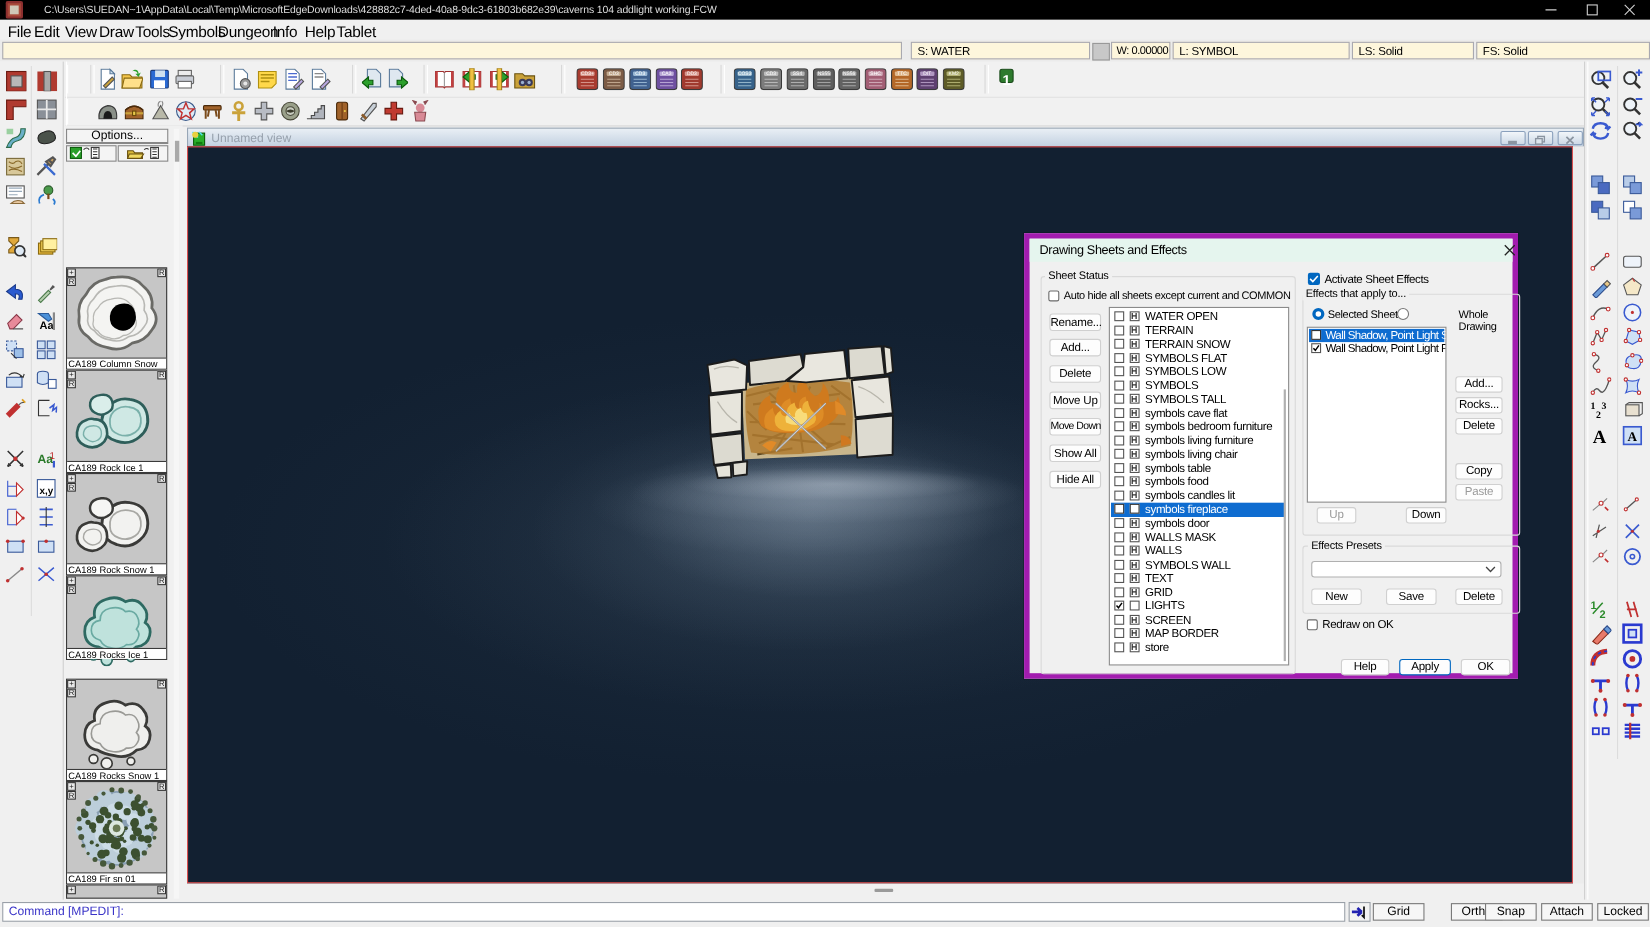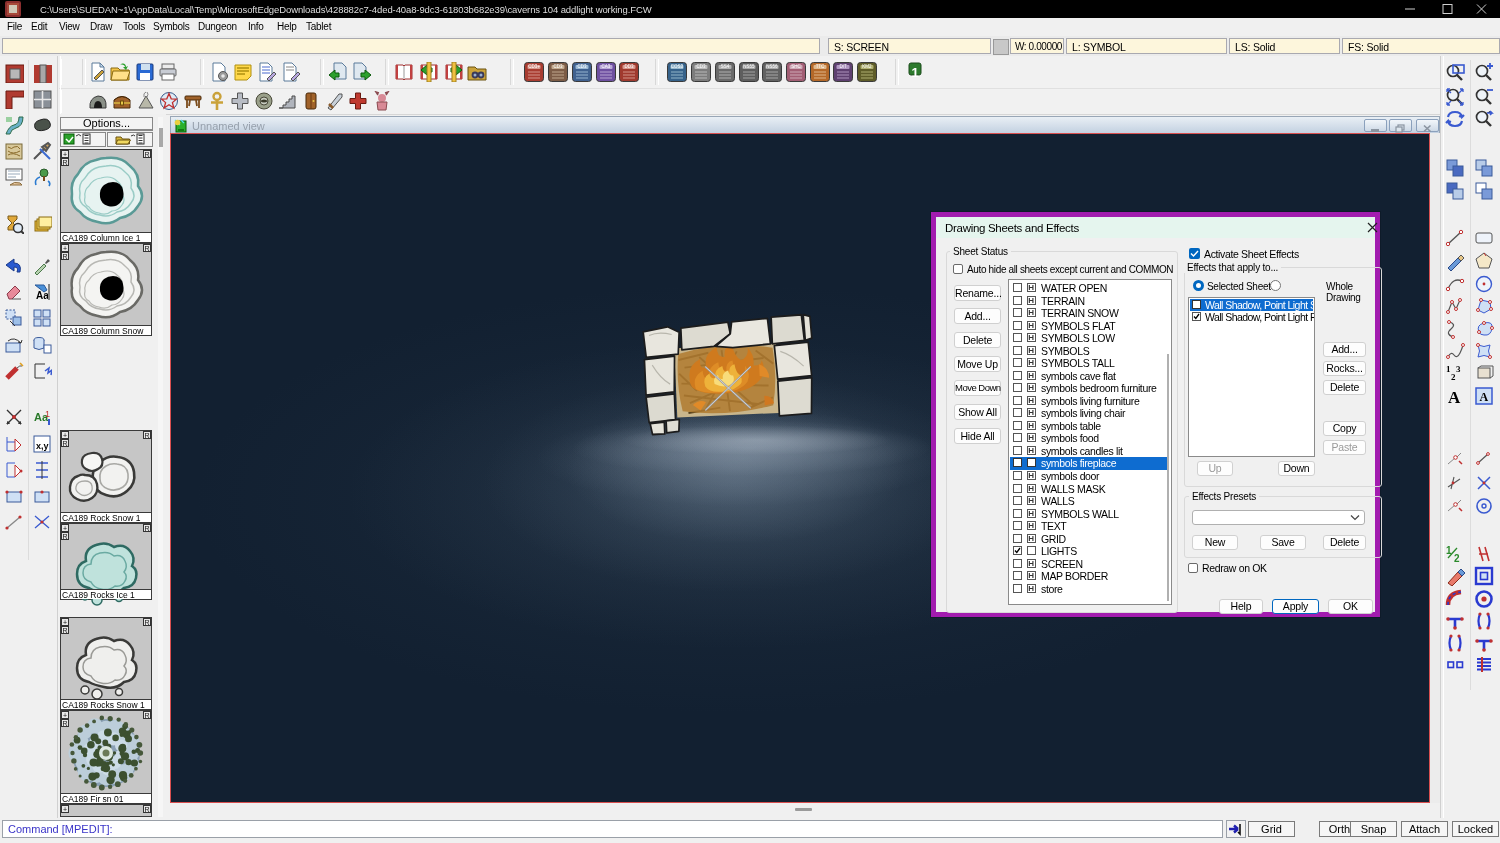--- a/index.html
+++ b/index.html
@@ -3,21 +3,21 @@
 <meta charset="utf-8">
 <style>
 html,body{margin:0;padding:0;}
 body{width:1500px;height:843px;overflow:hidden;font-family:"Liberation Sans",sans-serif;background:#f0f0f0;}
 .abs{position:absolute;}
 #root{position:absolute;left:0;top:0;width:1500px;height:843px;}
 
 #titlebar{left:0;top:0;width:1500px;height:18px;background:#000;color:#dedede;font-size:9.5px;letter-spacing:-0.1px;}
 #titlebar .txt{position:absolute;left:40px;top:3.5px;}
 
-#menubar{left:0;top:18px;width:1500px;height:18px;background:#f0f0f0;color:#000;font-size:10px;letter-spacing:-0.25px;}
+#menubar{left:0;top:18px;width:1500px;height:18px;background:#f0f0f0;color:#000;font-size:14px;letter-spacing:-0.25px;}
 .mi{position:absolute;top:3px;}
 
 #statusrow{left:0;top:36px;width:1500px;height:20px;background:#ebebeb;}
 .sfield{position:absolute;top:1.5px;height:16px;background:#fdf6dc;border:1px solid #a9a9b0;font-size:10.5px;color:#000;line-height:16px;padding-left:5px;box-sizing:border-box;letter-spacing:-0.2px;}
 
 #tb1{left:0;top:56px;width:1500px;height:32px;background:#f1f1f1;border-bottom:1px solid #e0e0e0;}
 #tb2{left:0;top:89px;width:1500px;height:25px;background:#f1f1f1;border-bottom:1px solid #d6d6d6;}
 .ic{position:absolute;}
 
 #leftpal{left:0;top:56px;width:59px;height:762px;background:#f0f0f0;}
@@ -67,21 +67,21 @@
       <span class="mi" style="left:90px">Draw</span>
       <span class="mi" style="left:123px">Tools</span>
       <span class="mi" style="left:153px">Symbols</span>
       <span class="mi" style="left:198px">Dungeon</span>
       <span class="mi" style="left:248px">Info</span>
       <span class="mi" style="left:277px">Help</span>
       <span class="mi" style="left:306px">Tablet</span>
 </div>
 <div class="abs" id="statusrow">
   <div class="sfield" style="left:2px;width:818px;"></div>
-  <div class="sfield" style="left:828px;width:163px;">S: SCREEN</div>
+  <div class="sfield" style="left:828px;width:163px;">S: WATER</div>
   <div style="position:absolute;left:993px;top:2.5px;width:14px;height:14px;background:#c8c8c8;border:1px solid #999;"></div>
   <div class="sfield" style="left:1010px;width:54px;font-size:10px;padding-left:4px;letter-spacing:-0.4px;">W: 0.00000</div>
   <div class="sfield" style="left:1066px;width:161px;">L: SYMBOL</div>
   <div class="sfield" style="left:1229px;width:111px;">LS: Solid</div>
   <div class="sfield" style="left:1342px;width:158px;">FS: Solid</div>
 </div>
 <div class="abs" id="tb1">
       <div class="ic" style="left: 88px; top: 6px; width: 20px; height: 20px;">
         <svg width="20" height="20" style="position:absolute;left:0;top:0">
           <path d="M4 1 h8 l4 4 v14 h-12 z" fill="#fff" stroke="#5a7a9a"></path>
@@ -614,43 +614,46 @@
       </div>
 <div style="position:absolute;left:48px;top:18px;width:46px;height:14.5px;background:#f4f4f4;border:1px solid #888;box-sizing:border-box;">
 <svg width="44" height="12" style="position:absolute;left:0;top:0">
           <path d="M8 4 h5 l1.5 2 h7 v5 h-13.5 z" fill="#d8b83a" stroke="#6a5210"></path>
           <path d="M9.5 7 h13 l-2.5 4 h-12 z" fill="#f0d860" stroke="#6a5210"></path>
           <path d="M23 3 q3 -2 4 0" stroke="#333" fill="none"></path>
           <rect x="29" y="1" width="7" height="10" fill="#fff" stroke="#333"></rect>
           <path d="M30.5 2.5 h4 M30.5 5 h4 M30.5 7.5 h4 M30.5 10 h4" stroke="#333"></path>
         </svg>
       </div>
-<div class="thumb" style="top:35.4px;height:93.5px;">
-<svg width="90" height="82" style="position:absolute;left:0;top:0">
-          <path d="M45 8 q16 -2 24 8 q10 8 8 20 q8 10 0 20 q-6 10 -18 12 q-10 8 -22 4 q-12 -2 -18 -10 q-10 -6 -8 -18 q-2 -12 6 -20 q6 -12 18 -14 q5 -2 10 -2 z" fill="#e7f3f1" stroke="#5a9a96" stroke-width="2.5"></path>
-          <path d="M45 16 q12 -2 19 6 q8 6 6 16 q6 8 0 15 q-5 8 -14 9 q-8 6 -17 3 q-9 -1 -14 -8 q-8 -4 -6 -14 q-2 -9 5 -15 q5 -9 14 -11 z" fill="none" stroke="#9accc6" stroke-width="1.5"></path>
-          <path d="M40 28 q10 -3 16 3 q7 5 5 13 q4 6 0 11 q-4 6 -10 6 q-6 5 -13 2 q-7 -1 -10 -6 q-6 -3 -4 -10 q-1 -7 4 -11 q4 -7 12 -8 z" fill="none" stroke="#9accc6" stroke-width="1.2"></path>
-          <path d="M52 32 q8 0 10 8 q2 8 -3 13 q-5 5 -12 3 q-7 -2 -8 -9 q-1 -8 4 -12 q4 -3 9 -3 z" fill="#000"></path>
-        </svg>
-<div class="cornerbox" style="left:0px;top:0px;">+</div>
-<div class="cornerbox" style="left:0px;top:8px;">R</div>
-<div class="cornerbox" style="right:0px;top:0px;">R</div>
-<div class="tlabel">CA189 Column Ice 1</div>
-      </div>
 <div class="thumb" style="top:128.9px;height:93.5px;">
 <svg width="90" height="82" style="position:absolute;left:0;top:0">
           <path d="M45 8 q16 -2 24 8 q10 8 8 20 q8 10 0 20 q-6 10 -18 12 q-10 8 -22 4 q-12 -2 -18 -10 q-10 -6 -8 -18 q-2 -12 6 -20 q6 -12 18 -14 q5 -2 10 -2 z" fill="#f4f4f2" stroke="#6a6a66" stroke-width="2.5"></path>
           <path d="M45 16 q12 -2 19 6 q8 6 6 16 q6 8 0 15 q-5 8 -14 9 q-8 6 -17 3 q-9 -1 -14 -8 q-8 -4 -6 -14 q-2 -9 5 -15 q5 -9 14 -11 z" fill="none" stroke="#b8b8b4" stroke-width="1.5"></path>
           <path d="M40 28 q10 -3 16 3 q7 5 5 13 q4 6 0 11 q-4 6 -10 6 q-6 5 -13 2 q-7 -1 -10 -6 q-6 -3 -4 -10 q-1 -7 4 -11 q4 -7 12 -8 z" fill="none" stroke="#b8b8b4" stroke-width="1.2"></path>
           <path d="M52 32 q8 0 10 8 q2 8 -3 13 q-5 5 -12 3 q-7 -2 -8 -9 q-1 -8 4 -12 q4 -3 9 -3 z" fill="#000"></path>
         </svg>
 <div class="cornerbox" style="left:0px;top:0px;">+</div>
 <div class="cornerbox" style="left:0px;top:8px;">R</div>
 <div class="cornerbox" style="right:0px;top:0px;">R</div>
 <div class="tlabel">CA189 Column Snow</div>
+      </div>
+<div class="thumb" style="top:222.4px;height:93.5px;">
+<svg width="90" height="82" style="position:absolute;left:0;top:0">
+          <g>
+            <path d="M57 26 q14 2 16 15 q2 12 -7 19 q-9 8 -21 4 q-11 -3 -13 -14 q-2 -12 7 -19 q8 -7 18 -5 z" fill="#cfe8e4" stroke="#2e5e5a" stroke-width="2.6"></path>
+            <path d="M56 33 q10 1 11 10 q1 9 -5 13 q-7 5 -15 2 q-8 -3 -8 -10 q-1 -9 6 -13 q5 -3 11 -2 z" fill="none" stroke="#7ab0aa" stroke-width="1.6"></path>
+            <path d="M24 44 q10 0 12 9 q2 9 -5 14 q-7 5 -15 1 q-8 -4 -7 -12 q1 -9 8 -11 q4 -2 7 -1 z" fill="#cfe8e4" stroke="#2e5e5a" stroke-width="2.4"></path>
+            <path d="M24 50 q6 0 7 5 q1 6 -3 8 q-5 3 -9 0 q-5 -3 -4 -7 q1 -6 9 -6 z" fill="none" stroke="#7ab0aa" stroke-width="1.3"></path>
+            <path d="M31 22 q8 -1 10 6 q2 7 -4 10 q-6 4 -12 0 q-5 -3 -4 -9 q1 -6 10 -7 z" fill="#daeeea" stroke="#2e5e5a" stroke-width="2.2"></path>
+          </g>
+        </svg>
+<div class="cornerbox" style="left:0px;top:0px;">+</div>
+<div class="cornerbox" style="left:0px;top:8px;">R</div>
+<div class="cornerbox" style="right:0px;top:0px;">R</div>
+<div class="tlabel">CA189 Rock Ice 1</div>
       </div>
 <div class="thumb" style="top:315.9px;height:93.5px;">
 <svg width="90" height="82" style="position:absolute;left:0;top:0">
           <g>
             <path d="M57 26 q14 2 16 15 q2 12 -7 19 q-9 8 -21 4 q-11 -3 -13 -14 q-2 -12 7 -19 q8 -7 18 -5 z" fill="#f2f2f0" stroke="#3a3a38" stroke-width="2.6"></path>
             <path d="M56 33 q10 1 11 10 q1 9 -5 13 q-7 5 -15 2 q-8 -3 -8 -10 q-1 -9 6 -13 q5 -3 11 -2 z" fill="none" stroke="#a8a8a4" stroke-width="1.6"></path>
             <path d="M24 44 q10 0 12 9 q2 9 -5 14 q-7 5 -15 1 q-8 -4 -7 -12 q1 -9 8 -11 q4 -2 7 -1 z" fill="#f2f2f0" stroke="#3a3a38" stroke-width="2.4"></path>
             <path d="M24 50 q6 0 7 5 q1 6 -3 8 q-5 3 -9 0 q-5 -3 -4 -7 q1 -6 9 -6 z" fill="none" stroke="#a8a8a4" stroke-width="1.3"></path>
             <path d="M31 22 q8 -1 10 6 q2 7 -4 10 q-6 4 -12 0 q-5 -3 -4 -9 q1 -6 10 -7 z" fill="#f6f6f4" stroke="#3a3a38" stroke-width="2.2"></path>
           </g>

